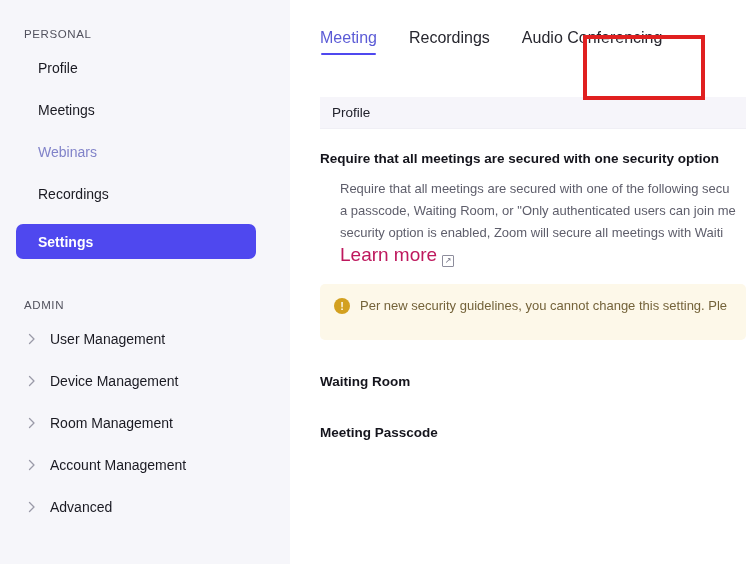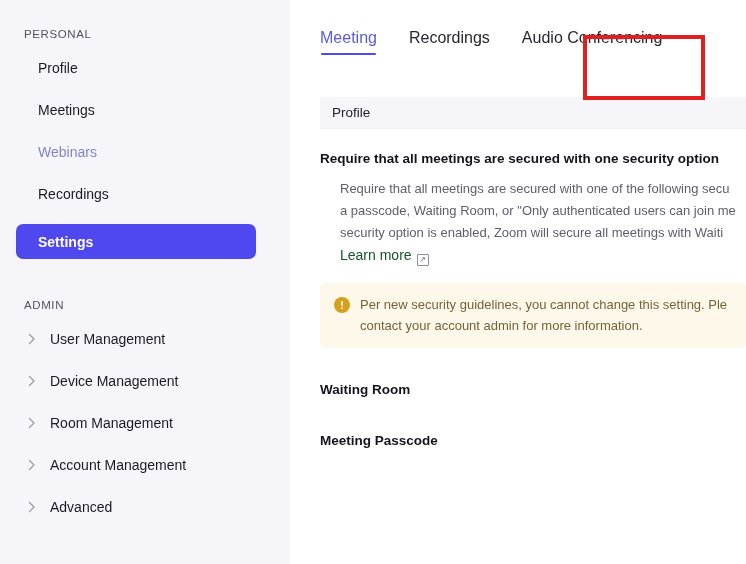--- a/index.html
+++ b/index.html
@@ -167,22 +167,22 @@
     white-space: nowrap;
   }
   .setting-desc {
     font-size: 13px;
     line-height: 22px;
     color: #5e5e6b;
     white-space: nowrap;
     margin-left: 20px;
   }
   .learn-more {
-    color: #14532d;
-    font-size: 14px;
+    color: #be185d;
+    font-size: 19px;
     text-decoration: none;
     cursor: pointer;
   }
   .ext-icon {
     display: inline-block;
     vertical-align: -2px;
     margin-left: 5px;
     width: 12px;
     height: 12px;
     border: 1px solid #8d8d9c;
@@ -344,21 +344,20 @@
           <div>security option is enabled, Zoom will secure all meetings with Waiti</div>
           <div>
             <span class="learn-more">Learn more</span><span class="ext-icon">↗</span>
           </div>
         </div>
 
         <div class="notice">
           <div class="notice-icon">!</div>
           <div class="notice-text">
             <div>Per new security guidelines, you cannot change this setting. Ple</div>
-            <div>contact your account admin for more information.</div>
           </div>
         </div>
       </div>
 
       <div class="gap-lg"></div>
 
       <div>
         <div class="setting-title">Waiting Room</div>
       </div>
 

